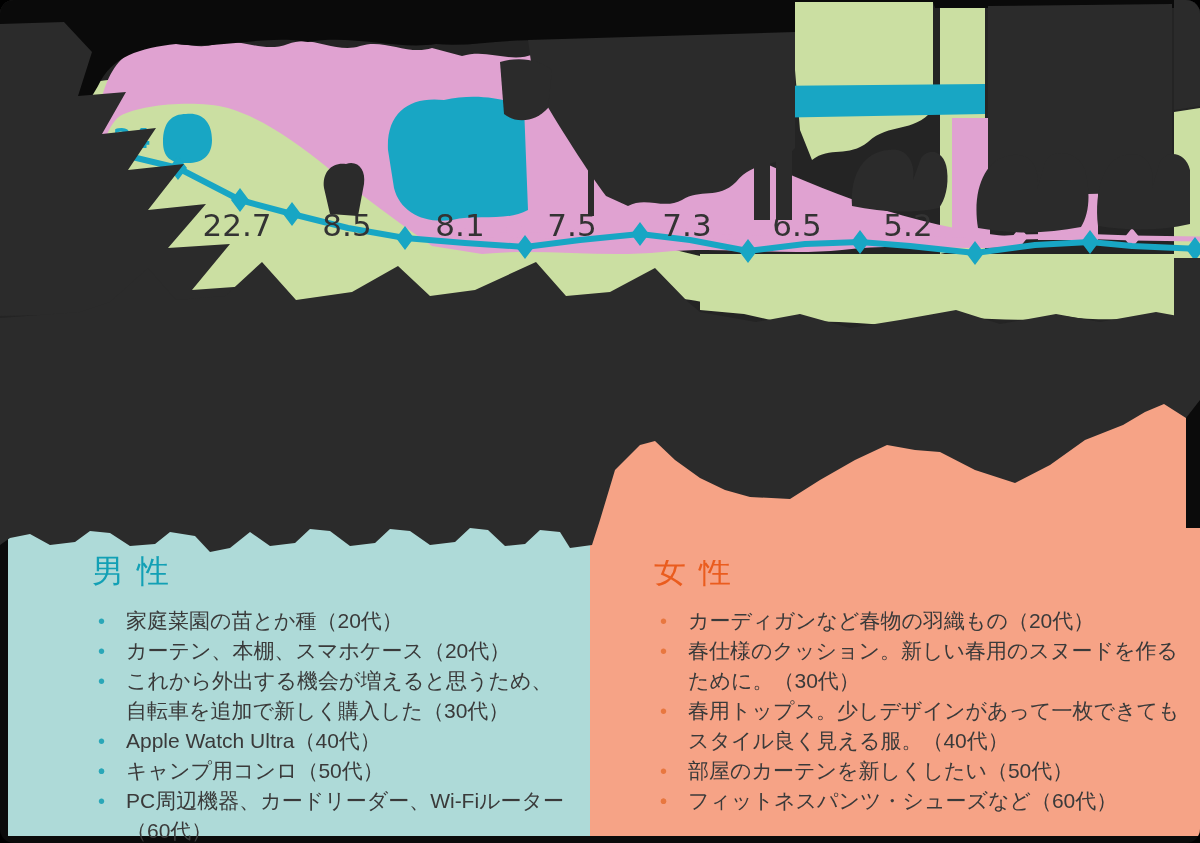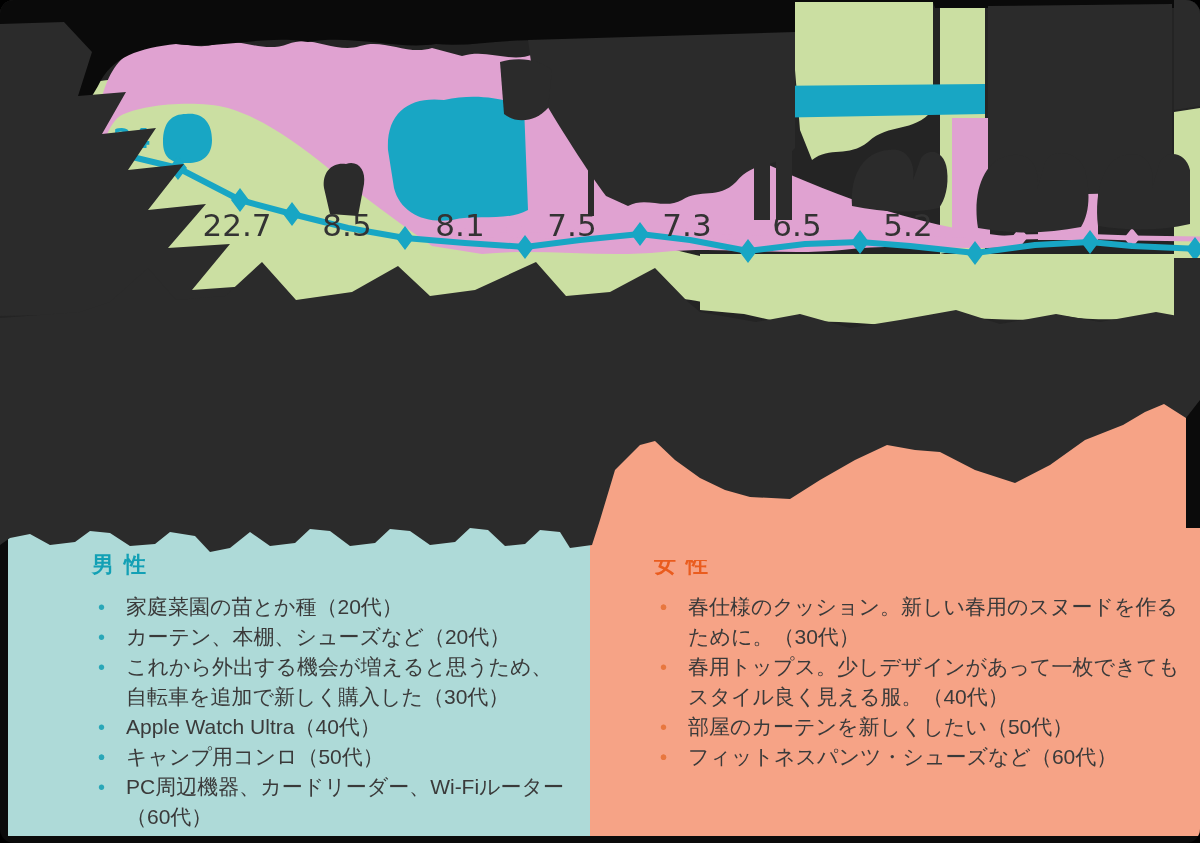--- a/index.html
+++ b/index.html
@@ -6,21 +6,21 @@
   .stage{
     position:relative;width:1200px;height:843px;
     background:#0b0b0b;border-radius:14px;overflow:hidden;
     font-family:"Liberation Sans",sans-serif;
   }
   .glitch-svg{position:absolute;top:0;left:0;z-index:3;pointer-events:none;}
   .panel{position:absolute;top:528px;height:308px;z-index:1;box-sizing:border-box;}
   .panel-male{left:8px;width:582px;background:#aedad8;}
   .panel-female{left:590px;width:618px;background:#f6a386;}
   .panel h2{
-    margin:22px 0 0 84px;font-size:22px;font-weight:bold;
+    margin:22px 0 0 84px;font-size:32px;font-weight:normal;
     color:#12a0b5;letter-spacing:2px;
   }
   .panel-female h2{margin-left:64px;color:#ea5c1e;}
   .panel ul{list-style:none;margin:12px 0 0 0;padding:0 20px 0 84px;}
   .panel-female ul{padding-left:64px;}
   .panel li{
     position:relative;padding-left:34px;font-size:21px;line-height:30px;
     color:#3a3a3a;
   }
   .panel li .dot{position:absolute;left:6px;top:0;font-size:20px;}
@@ -31,32 +31,32 @@
 </style>
 </head>
 <body>
 
 <div class="stage">
 
   <div class="panel panel-male">
     <h2>男 性</h2>
     <ul id="male-list">
         <li><span class="dot">•</span><span>家庭菜園の苗とか種（20代）</span></li>
-        <li><span class="dot">•</span><span>カーテン、本棚、シューズなど（20代）</span></li>
+        <li><span class="dot">•</span><span>カーテン、本棚、スマホケース（20代）</span></li>
         <li><span class="dot">•</span><span>これから外出する機会が増えると思うため、自転車を追加で新しく購入した（30代）</span></li>
         <li><span class="dot">•</span><span>Apple Watch Ultra（40代）</span></li>
         <li><span class="dot">•</span></li>
         <li><span class="dot">•</span><span>キャンプ用コンロ（50代）</span></li>
         <li><span class="dot">•</span><span>PC周辺機器、カードリーダー、Wi-Fiルーター（60代）</span></li>
       </ul>
   </div>
   <div class="panel panel-female">
     <h2>女 性</h2>
     <ul id="female-list">
-        <li><span class="dot">•</span></li>
+        <li><span class="dot">•</span><span>カーディガンなど春物の羽織もの（20代）</span></li>
         <li><span class="dot">•</span><span>春仕様のクッション。新しい春用のスヌードを作るために。（30代）</span></li>
         <li><span class="dot">•</span><span>春用トップス。少しデザインがあって一枚できてもスタイル良く見える服。（40代）</span></li>
         <li><span class="dot">•</span><span>部屋のカーテンを新しくしたい（50代）</span></li>
         <li><span class="dot">•</span></li>
         <li><span class="dot">•</span><span>フィットネスパンツ・シューズなど（60代）</span></li>
       </ul>
   </div>
 
   <svg class="glitch-svg" width="1200" height="580" viewBox="0 0 1200 580">
 

